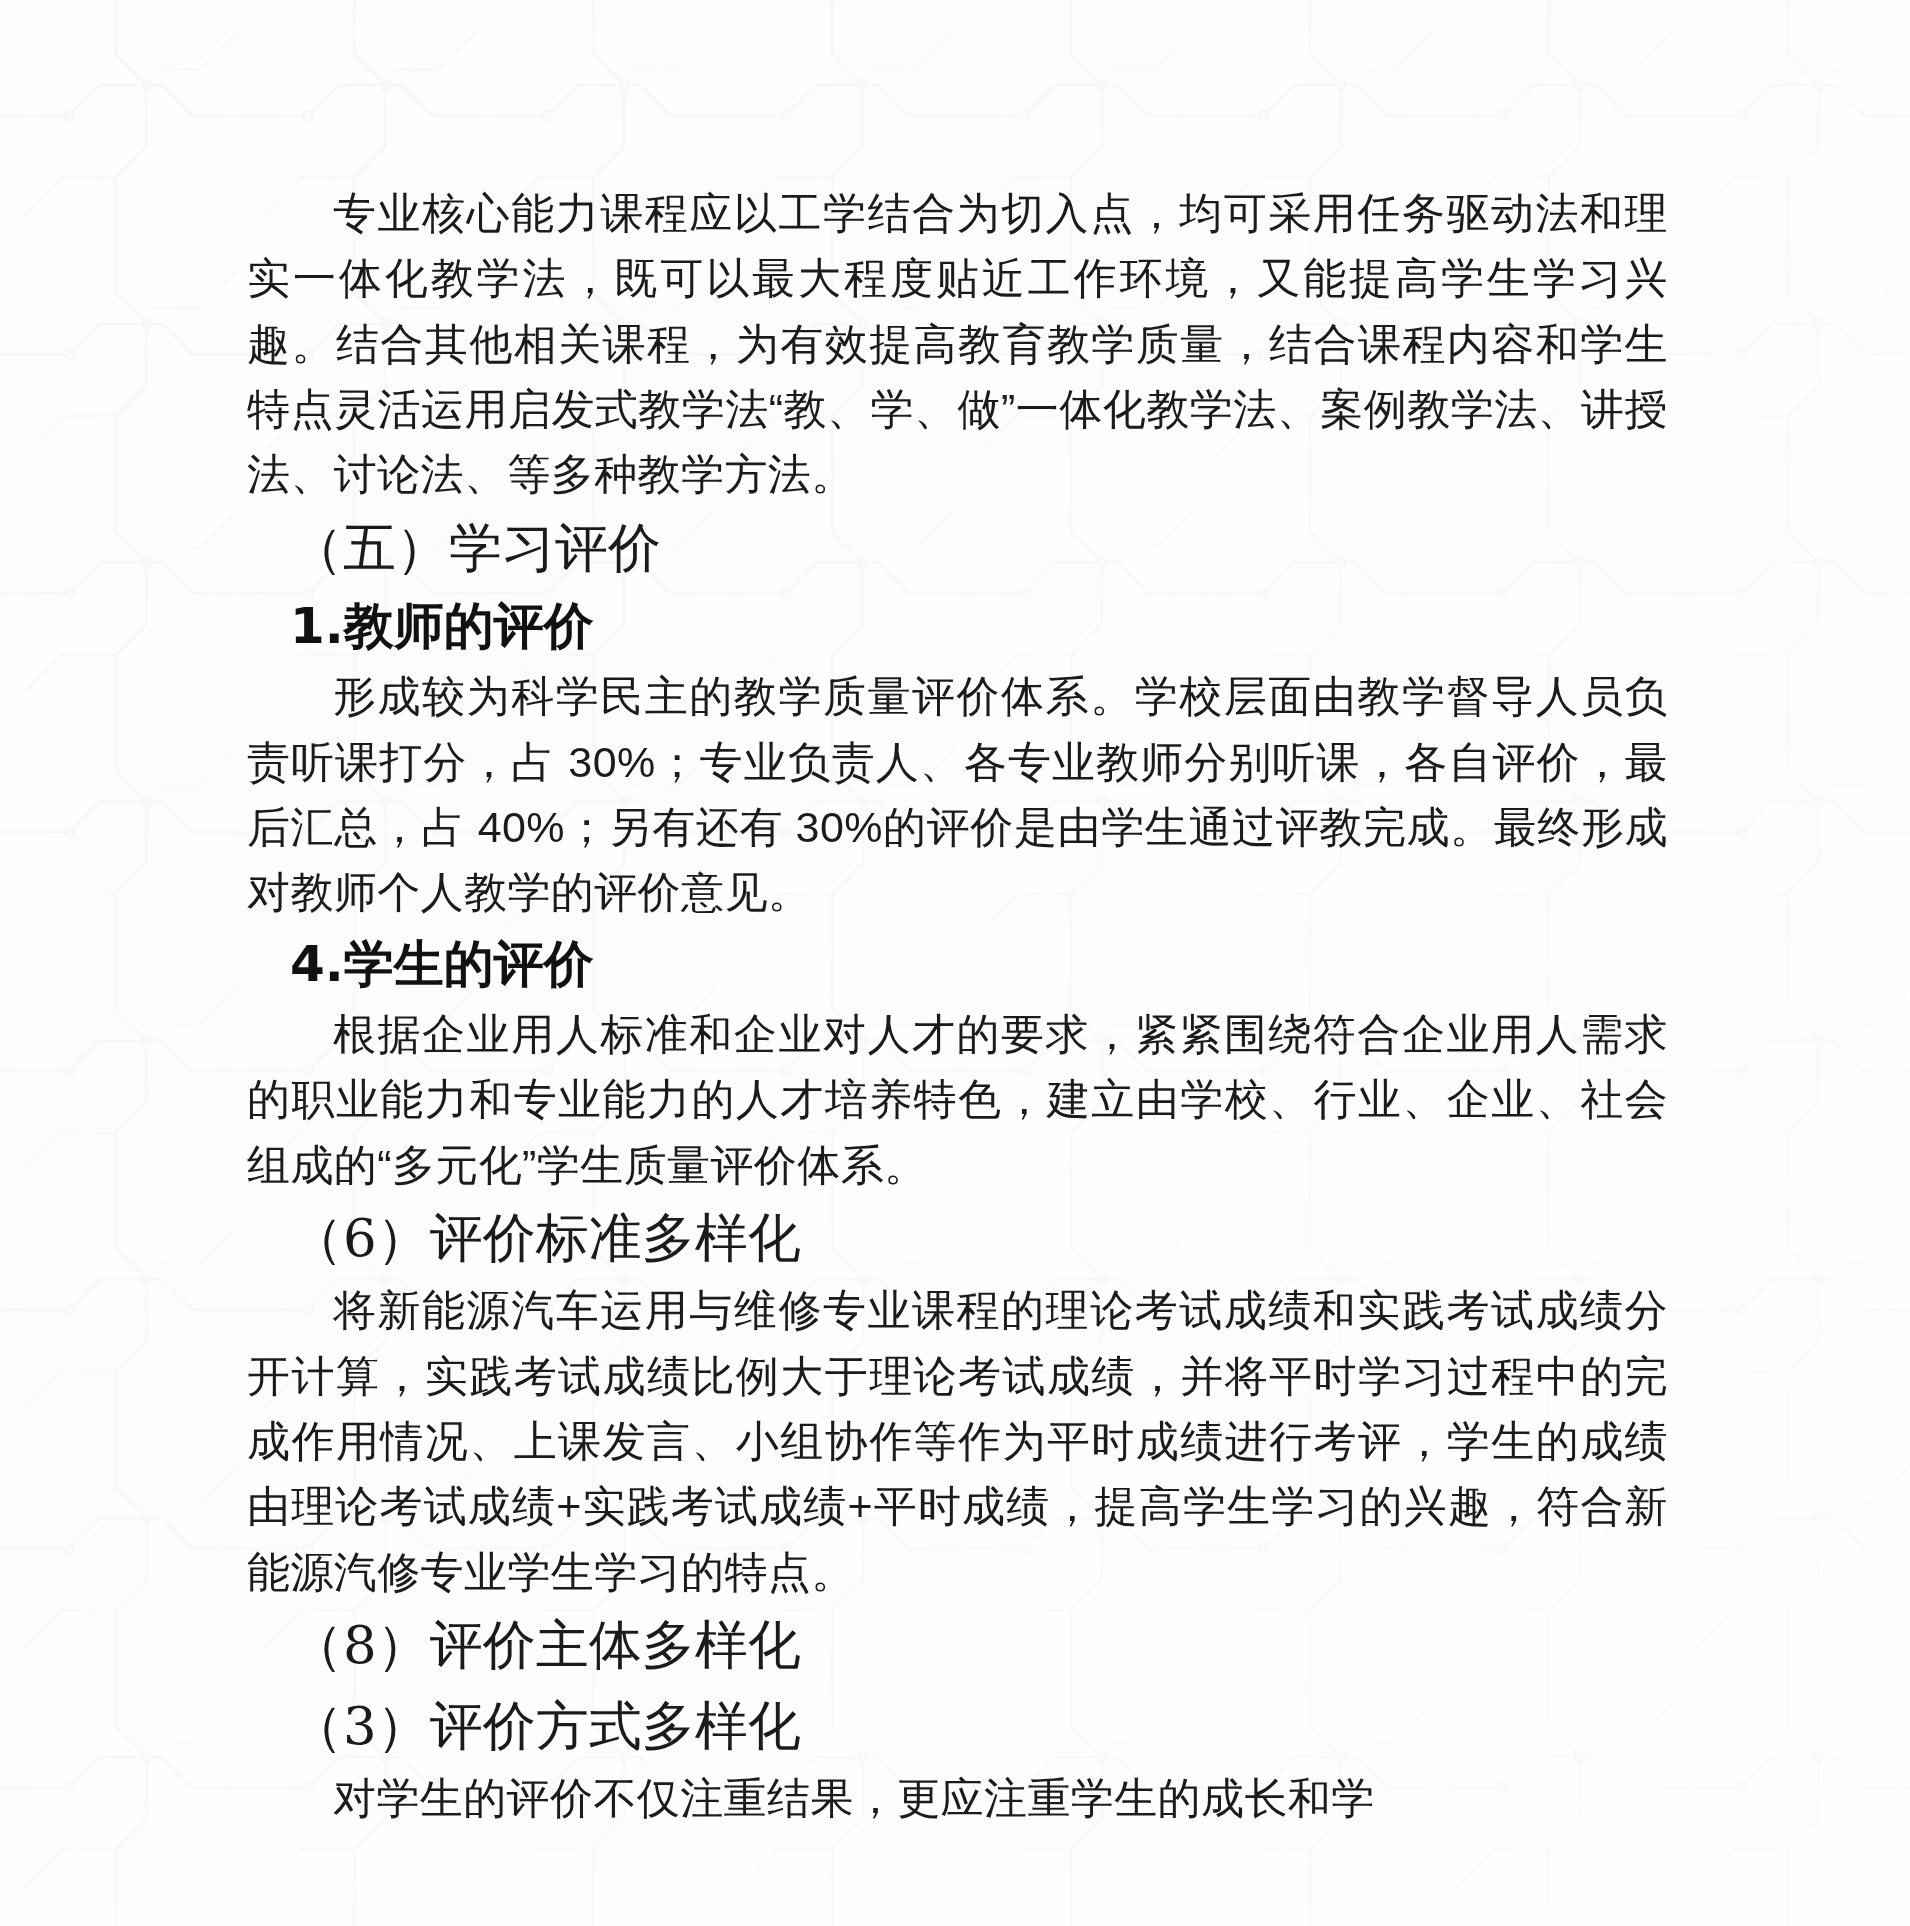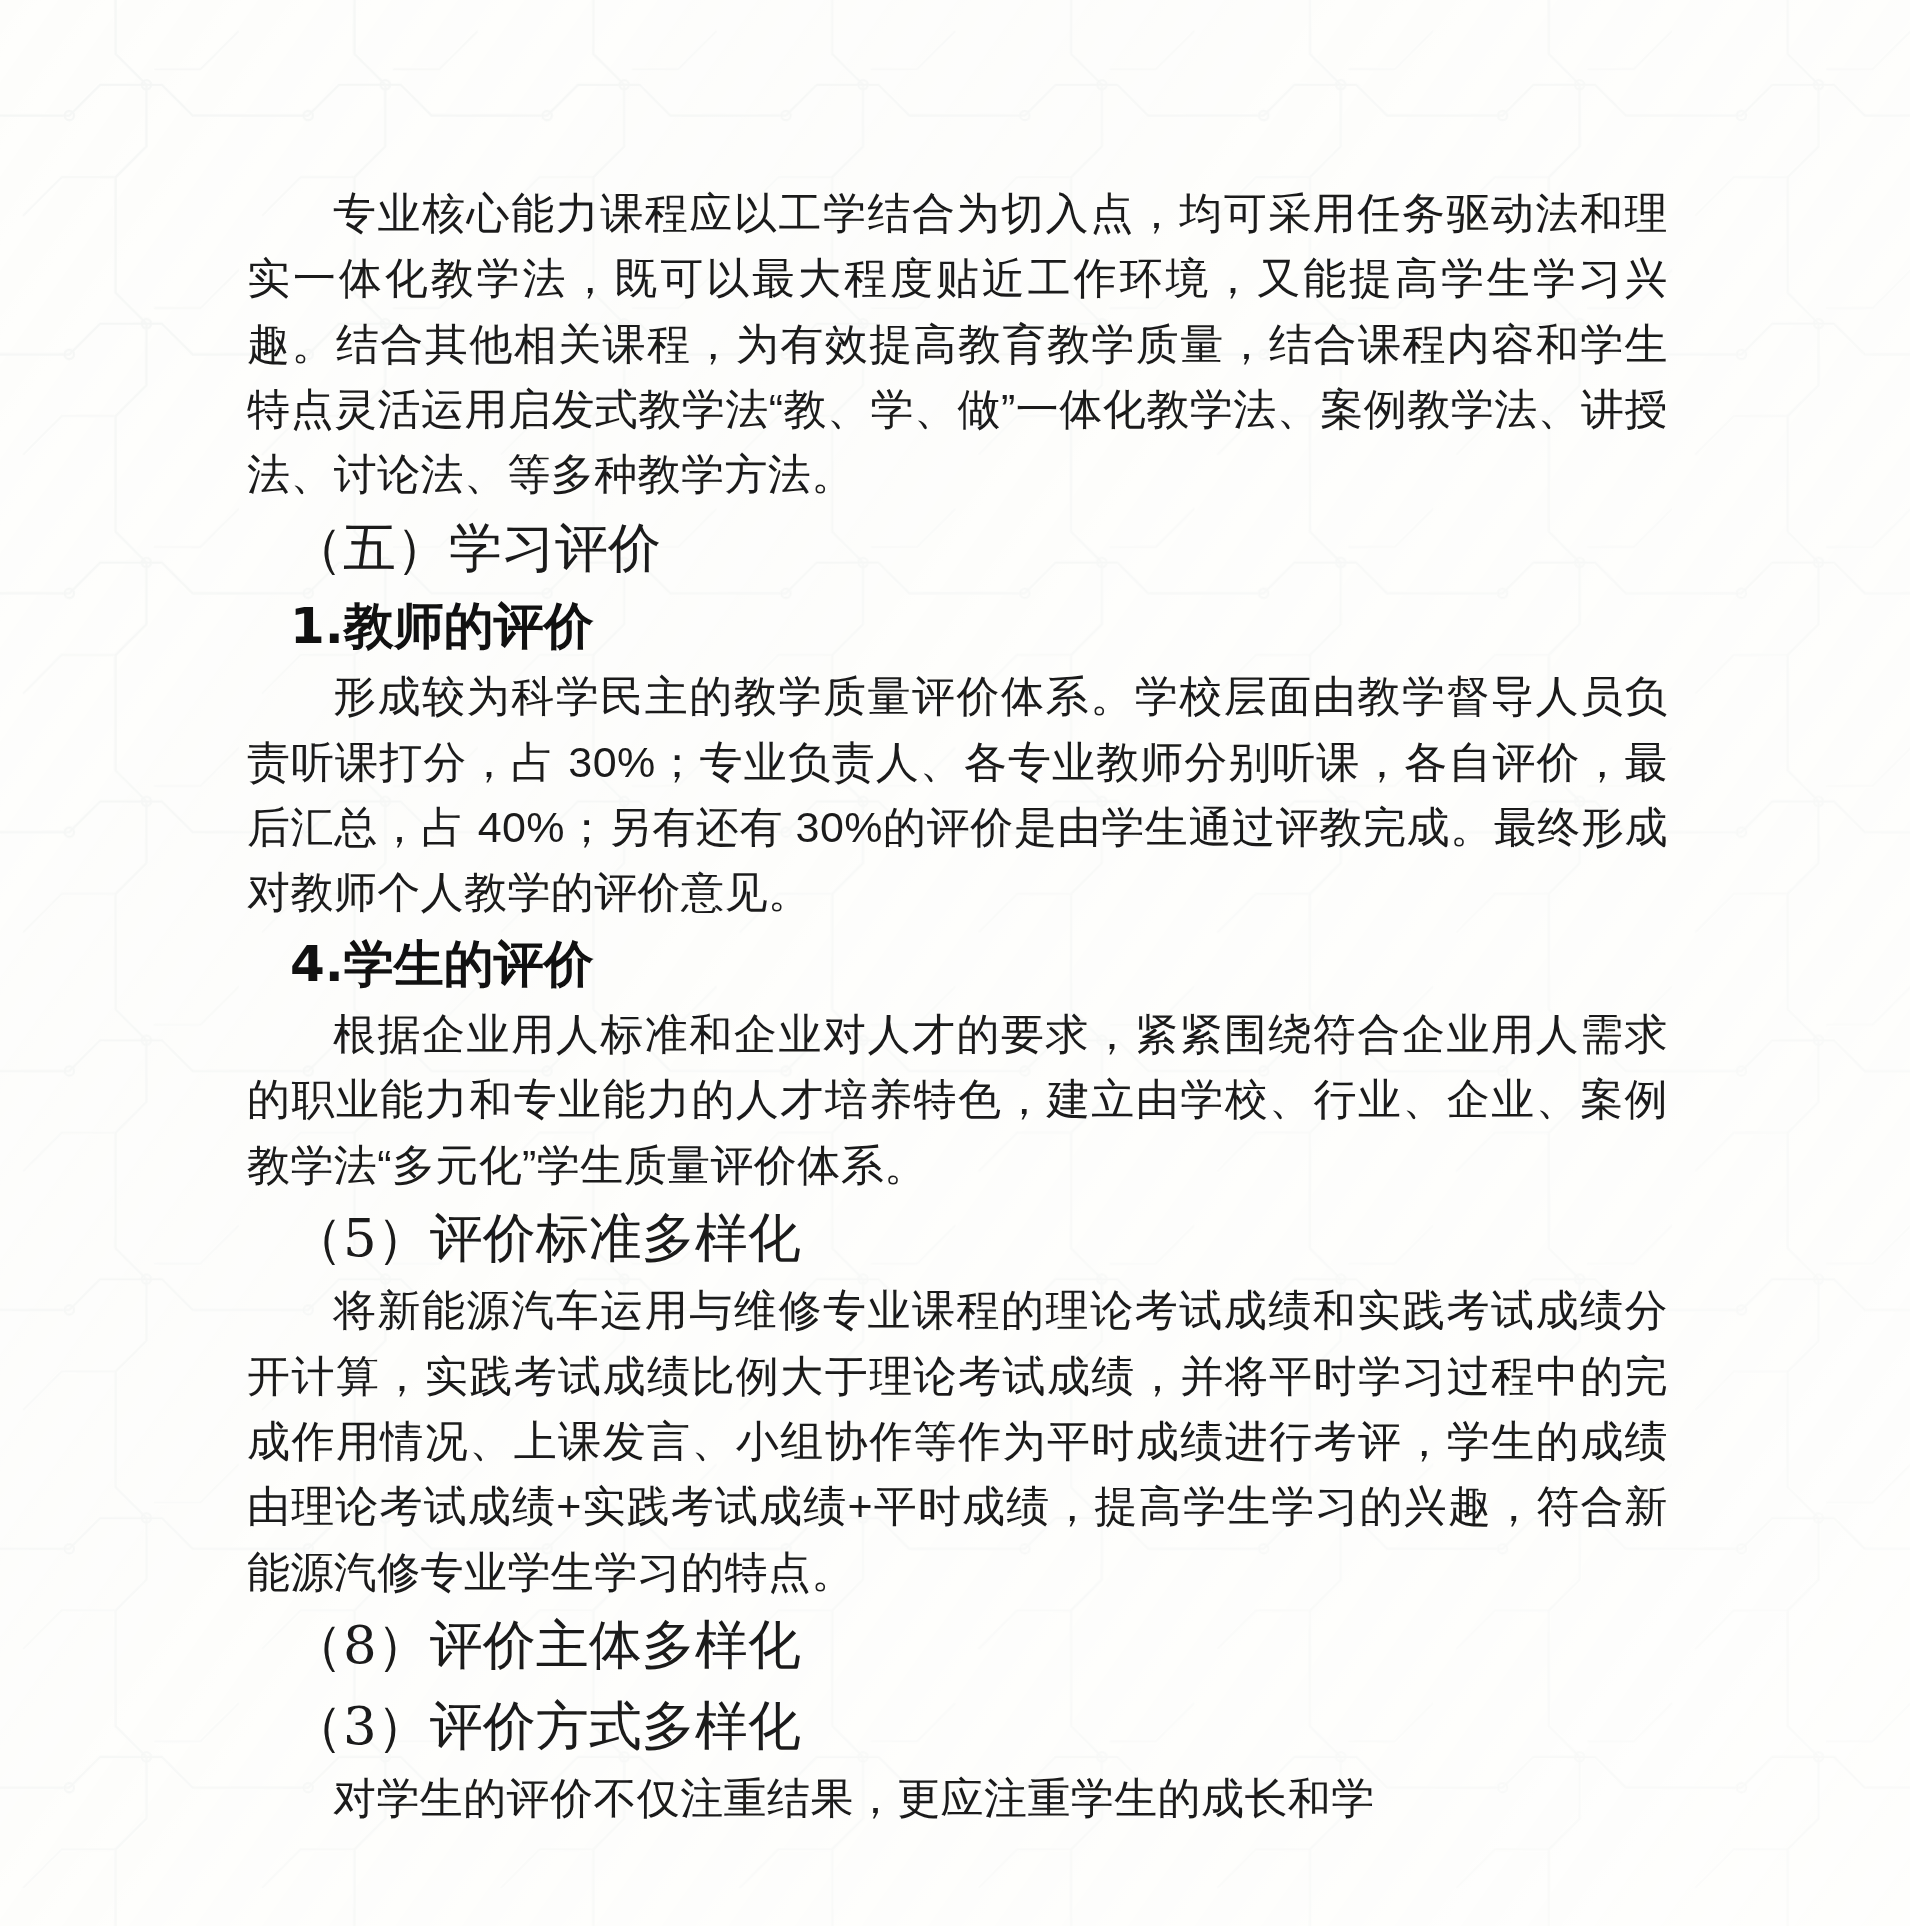--- a/index.html
+++ b/index.html
@@ -85,22 +85,22 @@
     <rect x="0" y="0" width="4960" height="7015" fill="url(#circuit)"></rect>
     <rect x="0" y="0" width="4960" height="7015" fill="url(#fade)"></rect>
   </svg>
 
   <div class="content">
     <p class="para indent">专业核心能力课程应以工学结合为切入点，均可采用任务驱动法和理实一体化教学法，既可以最大程度贴近工作环境，又能提高学生学习兴趣。结合其他相关课程，为有效提高教育教学质量，结合课程内容和学生特点灵活运用启发式教学法“教、学、做”一体化教学法、案例教学法、讲授法、讨论法、等多种教学方法。</p>
     <p class="subheading">（五）学习评价</p>
     <p class="heading">1.教师的评价</p>
     <p class="para indent">形成较为科学民主的教学质量评价体系。学校层面由教学督导人员负责听课打分，占 30%；专业负责人、各专业教师分别听课，各自评价，最后汇总，占 40%；另有还有 30%的评价是由学生通过评教完成。最终形成对教师个人教学的评价意见。</p>
     <p class="heading">4.学生的评价</p>
-    <p class="para indent">根据企业用人标准和企业对人才的要求，紧紧围绕符合企业用人需求的职业能力和专业能力的人才培养特色，建立由学校、行业、企业、案例教学法“多元化”学生质量评价体系。</p>
-    <p class="subheading">（5）评价标准多样化</p>
+    <p class="para indent">根据企业用人标准和企业对人才的要求，紧紧围绕符合企业用人需求的职业能力和专业能力的人才培养特色，建立由学校、行业、企业、社会组成的“多元化”学生质量评价体系。</p>
+    <p class="subheading">（6）评价标准多样化</p>
     <p class="para indent">将新能源汽车运用与维修专业课程的理论考试成绩和实践考试成绩分开计算，实践考试成绩比例大于理论考试成绩，并将平时学习过程中的完成作用情况、上课发言、小组协作等作为平时成绩进行考评，学生的成绩由理论考试成绩+实践考试成绩+平时成绩，提高学生学习的兴趣，符合新能源汽修专业学生学习的特点。</p>
     <p class="subheading">（8）评价主体多样化</p>
     <p class="subheading">（3）评价方式多样化</p>
     <p class="para indent">对学生的评价不仅注重结果，更应注重学生的成长和学</p>
   </div>
 
 </div>
 
 
 </body></html>

